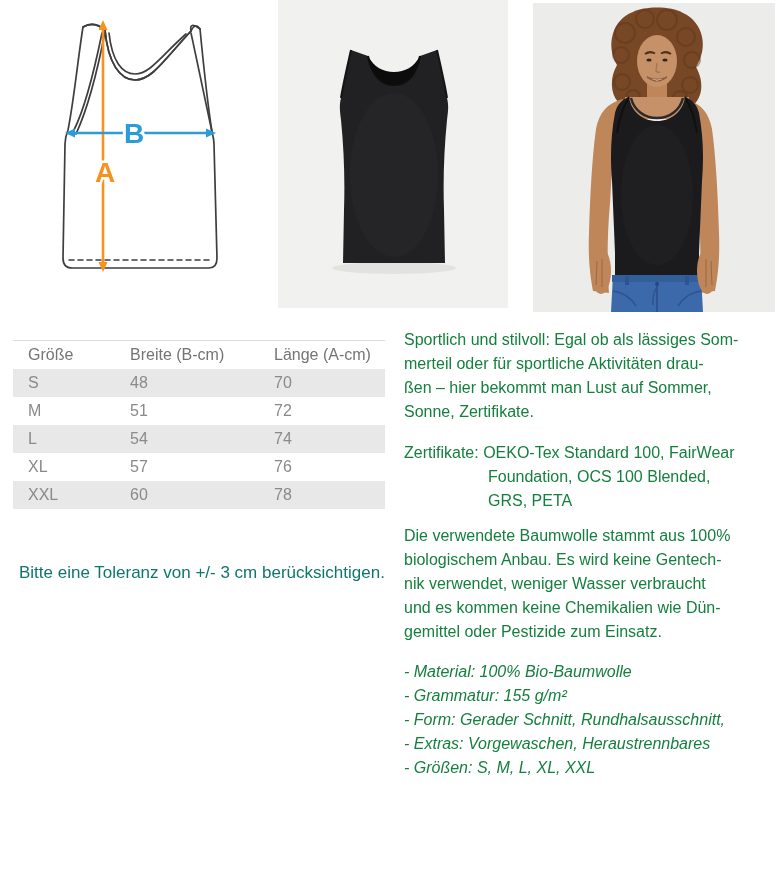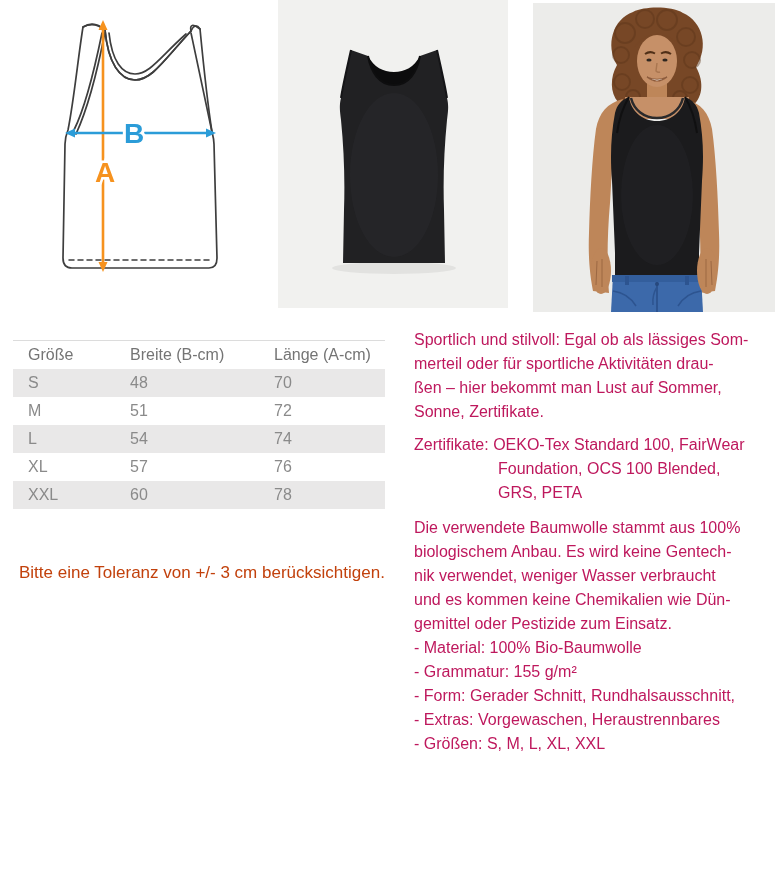--- a/index.html
+++ b/index.html
@@ -16,27 +16,27 @@
   
   #size-table{left:13px;top:340px;width:372px;border-top:1px solid #dcdcdc;font-size:16px;}
   .t-row{display:flex;height:28px;align-items:center;}
   .t-row.stripe{background:#e9e8e8;}
   .t-head{color:#747474;justify-content:center;}
   .t-body{color:#8a8a8a;}
   .c1{width:117px;padding-left:15px;box-sizing:border-box;}
   .c2{width:144px;padding-left:0;box-sizing:border-box;}
   .c3{width:111px;box-sizing:border-box;}
   
-  #tolerance{left:19px;top:561px;font-size:17px;line-height:24px;color:#c2410c;}
-  
-  #description{left:414px;top:328px;width:364px;font-size:16px;line-height:24px;color:#be185d;}
+  #tolerance{left:19px;top:561px;font-size:17px;line-height:24px;color:#0f766e;}
+  
+  #description{left:404px;top:328px;width:364px;font-size:16px;line-height:24px;color:#15803d;}
   #description .para{margin:0;}
-  #description .mt9{margin-top:9px;}
+  #description .mt9{margin-top:17px;}
   #description .mt11{margin-top:11px;}
-  #description .mt16{}
+  #description .mt16{margin-top:16px;font-style:italic;}
   .ind84{padding-left:84px;}
   .ind91{padding-left:91px;}
   .ind60{padding-left:60px;}
   .ind68{padding-left:68px;}
 </style>
 </head>
 <body>
 
 <div class="abs" id="diagram">
   <svg width="234" height="292" viewBox="0 0 234 292">

